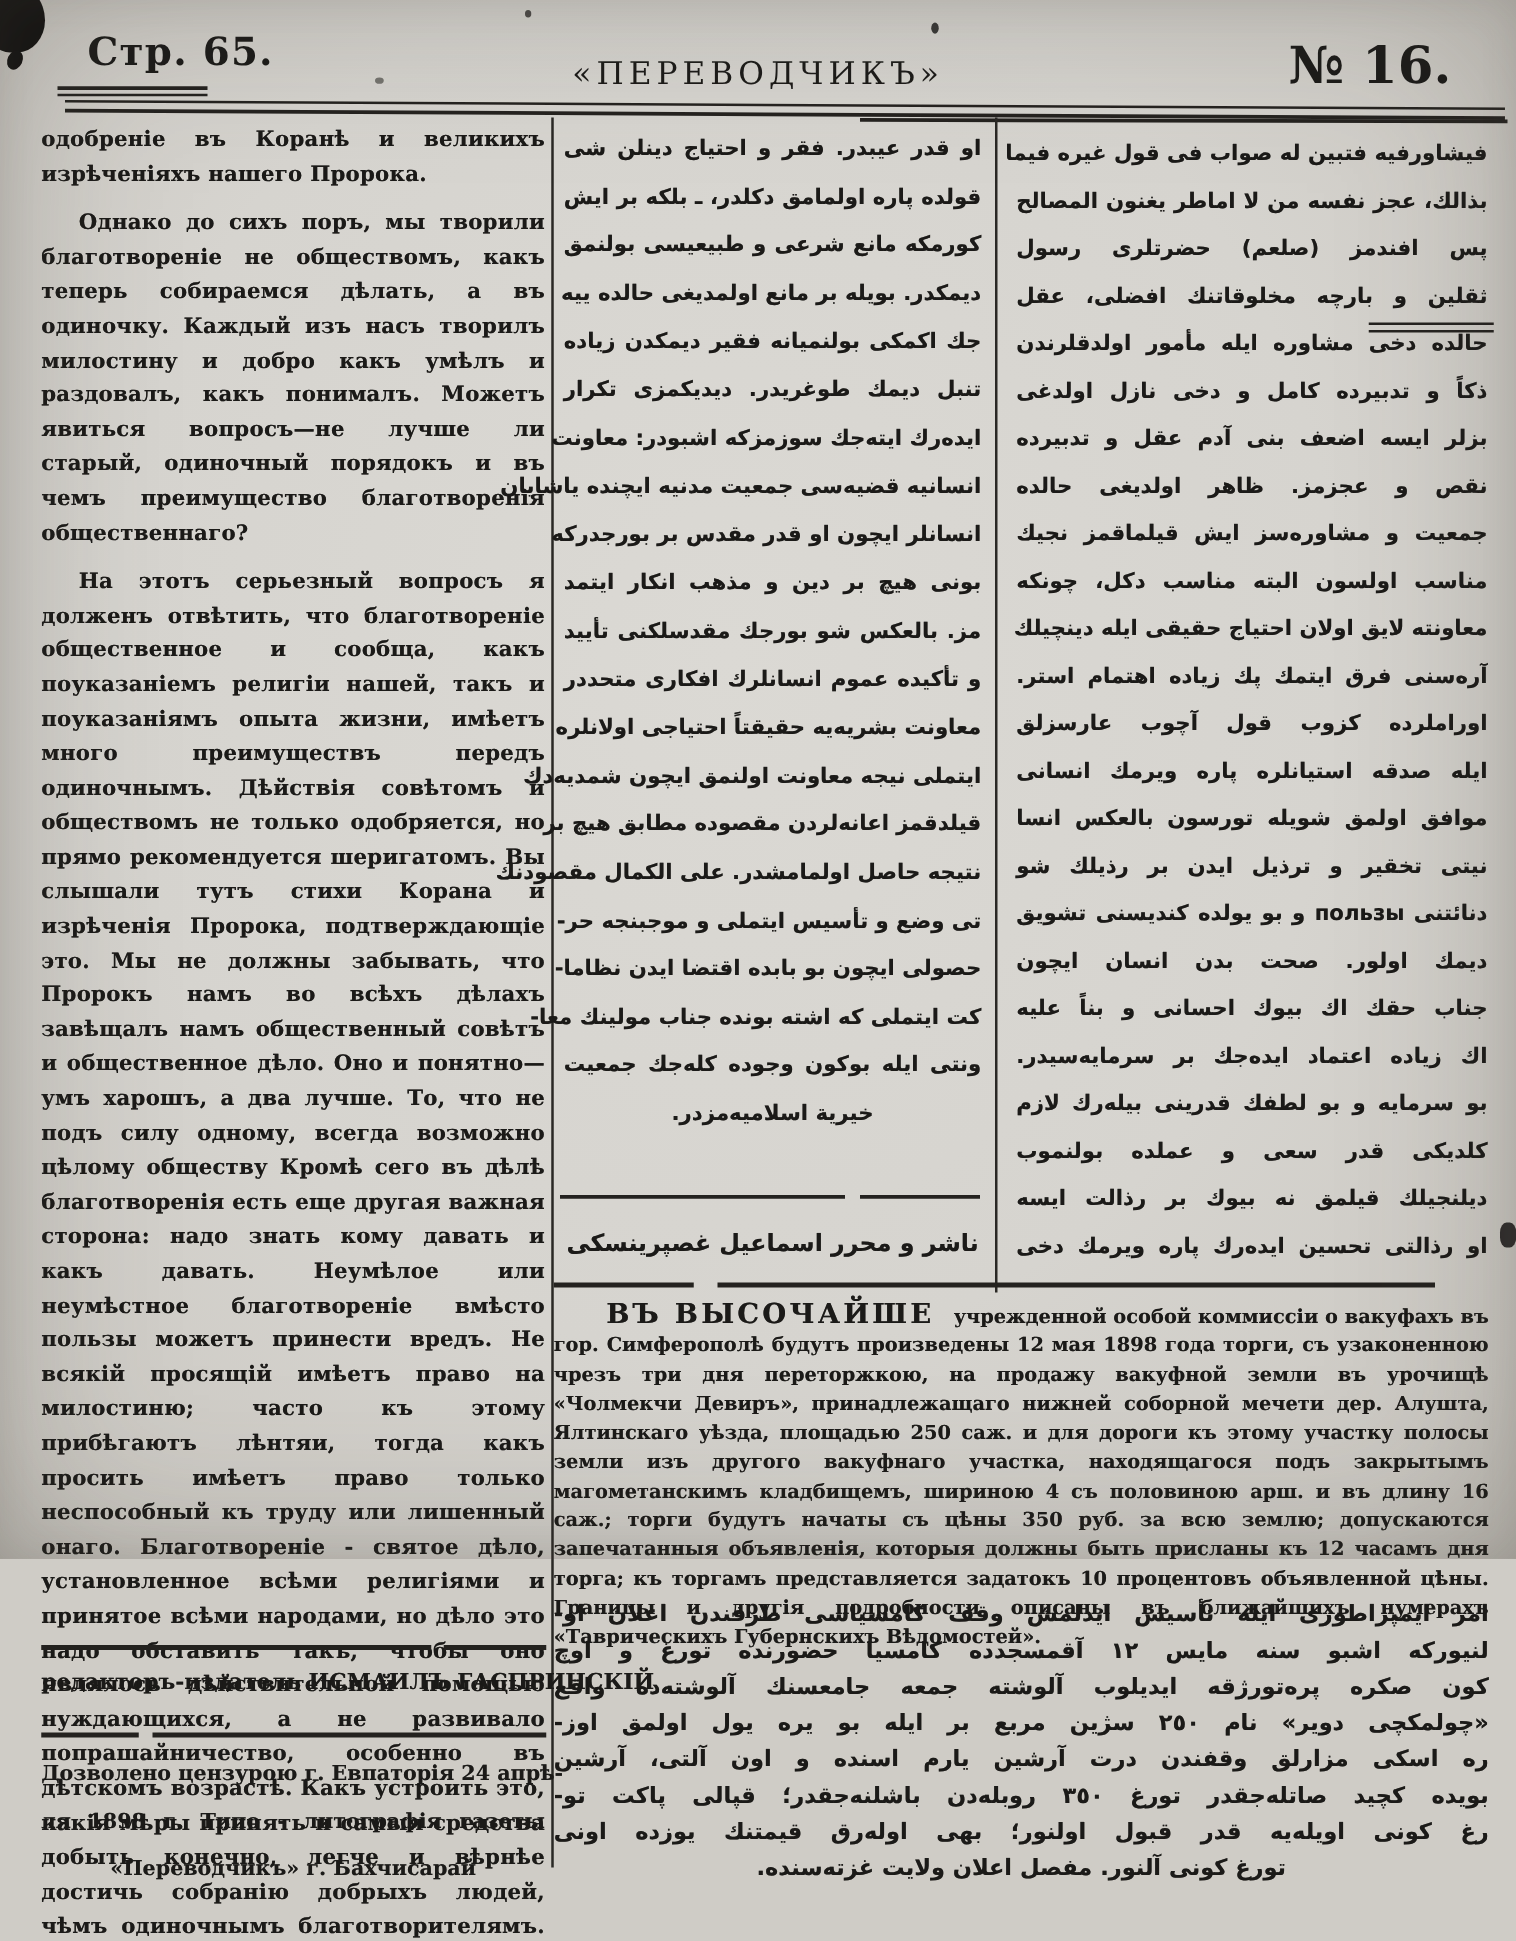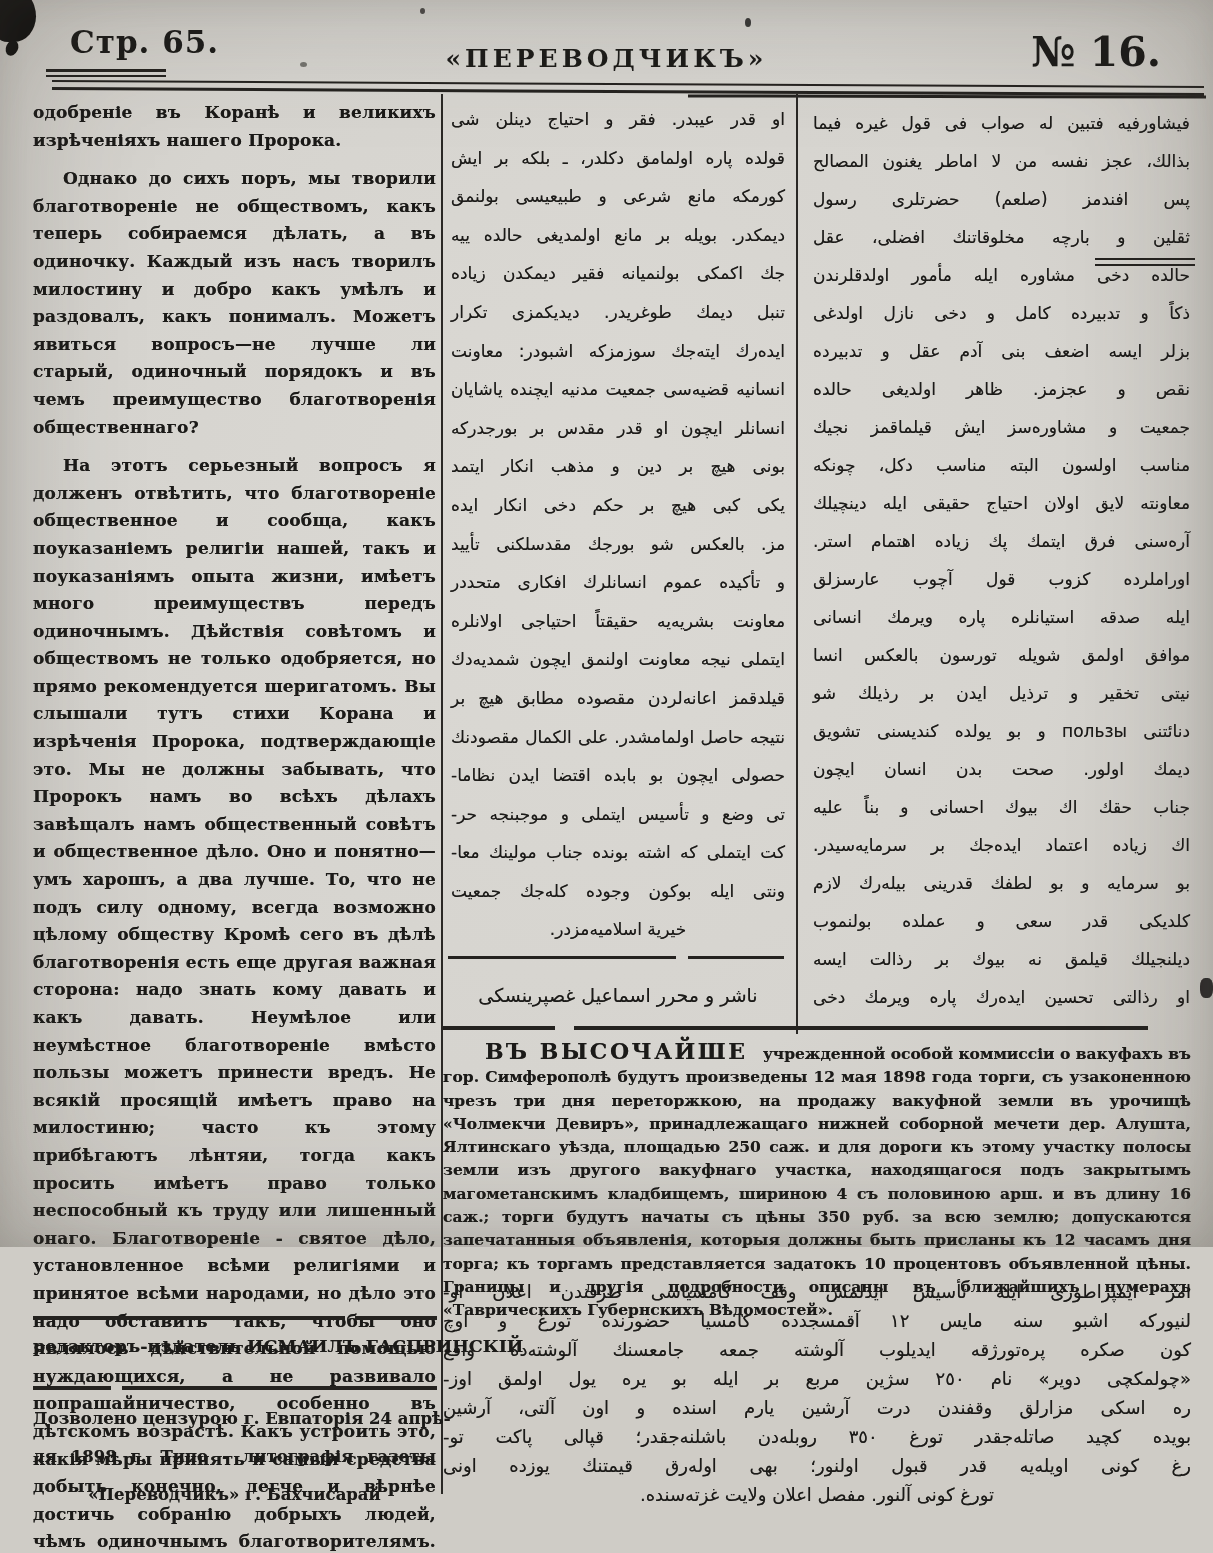--- a/index.html
+++ b/index.html
@@ -14,21 +14,21 @@
     position:relative;width:1213px;height:1247px;
     background:
       radial-gradient(ellipse at 48% 42%, #dbd9d4 0%, #d6d4cf 55%, #ccc9c3 88%, #c2bfb8 100%);
   }
   .page::after{
     content:"";position:absolute;inset:0;pointer-events:none;
     box-shadow:inset 0 0 140px rgba(70,64,56,.28), inset 0 0 30px rgba(70,64,56,.12);
   }
   
   .page-label{position:absolute;left:70px;top:24px;font-size:31px;font-weight:bold;letter-spacing:1px;}
-  .masthead{position:absolute;left:0;right:0;top:44px;text-align:center;font-size:25px;font-weight:bold;letter-spacing:4px;}
+  .masthead{position:absolute;left:0;right:0;top:44px;text-align:center;font-size:25px;font-weight:normal;letter-spacing:4px;}
   .issue{position:absolute;right:52px;top:28px;font-size:41px;font-weight:bold;}
   .rule{position:absolute;background:#24221f;}
   .r-short-a{left:46px;top:69px;width:120px;height:2.5px;}
   .r-short-b{left:46px;top:75px;width:120px;height:2px;}
   .r-long-a{left:52px;top:80px;width:1152px;height:2px;transform:rotate(.30deg);transform-origin:left top;}
   .r-long-b{left:52px;top:87px;width:1152px;height:2.5px;transform:rotate(.30deg);transform-origin:left top;}
   .r-long-c{left:688px;top:95px;width:518px;height:2.5px;transform:rotate(.12deg);}
   .issue-rule-a{left:1095px;top:258px;width:100px;height:2px;}
   .issue-rule-b{left:1095px;top:264px;width:100px;height:1.5px;}
   
@@ -38,21 +38,21 @@
   
   .col-left{
     position:absolute;left:33px;top:99px;width:403px;
     font-size:17px;line-height:27.6px;font-weight:bold;
     text-align:justify;letter-spacing:.2px;
     text-shadow:0 0 .5px rgba(25,23,20,.65);
   }
   .col-left .para{margin:0;}
   .col-left .para + .para{text-indent:30px;margin-top:11px;}
   
-  .arabic{direction:rtl;font-family:"DejaVu Sans", sans-serif;text-shadow:0 0 .5px rgba(25,23,20,.55);}
+  .arabic{direction:rtl;font-family:"DejaVu Sans", sans-serif;text-shadow:0 0 .5px rgba(25,23,20,.55);font-weight:bold;}
   .col-mid{position:absolute;left:451px;top:100px;width:334px;font-size:17px;line-height:38.6px;}
   .col-right{position:absolute;left:813px;top:104px;width:377px;font-size:17px;line-height:38px;}
   .aline{text-align:justify;text-align-last:justify;white-space:nowrap;overflow:visible;}
   .col-mid .aline:last-child{text-align:left;text-align-last:center;}
   
   .mid-rule-a1{left:448px;top:956px;width:228px;height:3px;}
   .mid-rule-a2{left:688px;top:956px;width:96px;height:3px;}
   .colophon{
     position:absolute;left:451px;top:966px;width:334px;height:58px;
     display:flex;align-items:center;justify-content:center;
@@ -136,29 +136,28 @@
       <div class="aline">او قدر عيبدر. فقر و احتياج دينلن شى</div>
       <div class="aline">قولده پاره اولمامق دكلدر، ـ بلكه بر ايش</div>
       <div class="aline">كورمكه مانع شرعى و طبيعيسى بولنمق</div>
       <div class="aline">ديمكدر. بويله بر مانع اولمديغى حالده ييه</div>
       <div class="aline">جك اكمكى بولنميانه فقير ديمكدن زياده</div>
       <div class="aline">تنبل ديمك طوغريدر. ديديكمزى تكرار</div>
       <div class="aline">ايده‌رك ايته‌جك سوزمزكه اشبودر: معاونت</div>
       <div class="aline">انسانيه قضيه‌سى جمعيت مدنيه ايچنده ياشايان</div>
       <div class="aline">انسانلر ايچون او قدر مقدس بر بورجدركه</div>
       <div class="aline">بونى هيچ بر دين و مذهب انكار ايتمد</div>
-      <div class="aline">يكى كبى هيچ بر حكم دخى انكار ايده</div>
       <div class="aline">مز. بالعكس شو بورجك مقدسلكنى تأييد</div>
       <div class="aline">و تأكيده عموم انسانلرك افكارى متحددر</div>
       <div class="aline">معاونت بشريه‌يه حقيقتاً احتياجى اولانلره</div>
       <div class="aline">ايتملى نيجه معاونت اولنمق ايچون شمديه‌دك</div>
       <div class="aline">قيلدقمز اعانه‌لردن مقصوده مطابق هيچ بر</div>
       <div class="aline">نتيجه حاصل اولمامشدر. على الكمال مقصودنك</div>
+      <div class="aline">تى وضع و تأسيس ايتملى و موجبنجه حر-</div>
       <div class="aline">حصولى ايچون بو بابده اقتضا ايدن نظاما-</div>
-      <div class="aline">تى وضع و تأسيس ايتملى و موجبنجه حر-</div>
       <div class="aline">كت ايتملى كه اشته بونده جناب مولينك معا-</div>
       <div class="aline">ونتى ايله بوكون وجوده كله‌جك جمعيت</div>
       <div class="aline">خيرية اسلاميه‌مزدر.</div>
     </div>
 
   <div class="rule mid-rule-a1"></div>
   <div class="rule mid-rule-a2"></div>
   <div class="colophon arabic">ناشر و محرر اسماعيل غصپرينسكى</div>
   <div class="rule b-thick-1"></div>
   <div class="rule b-thick-2"></div>

